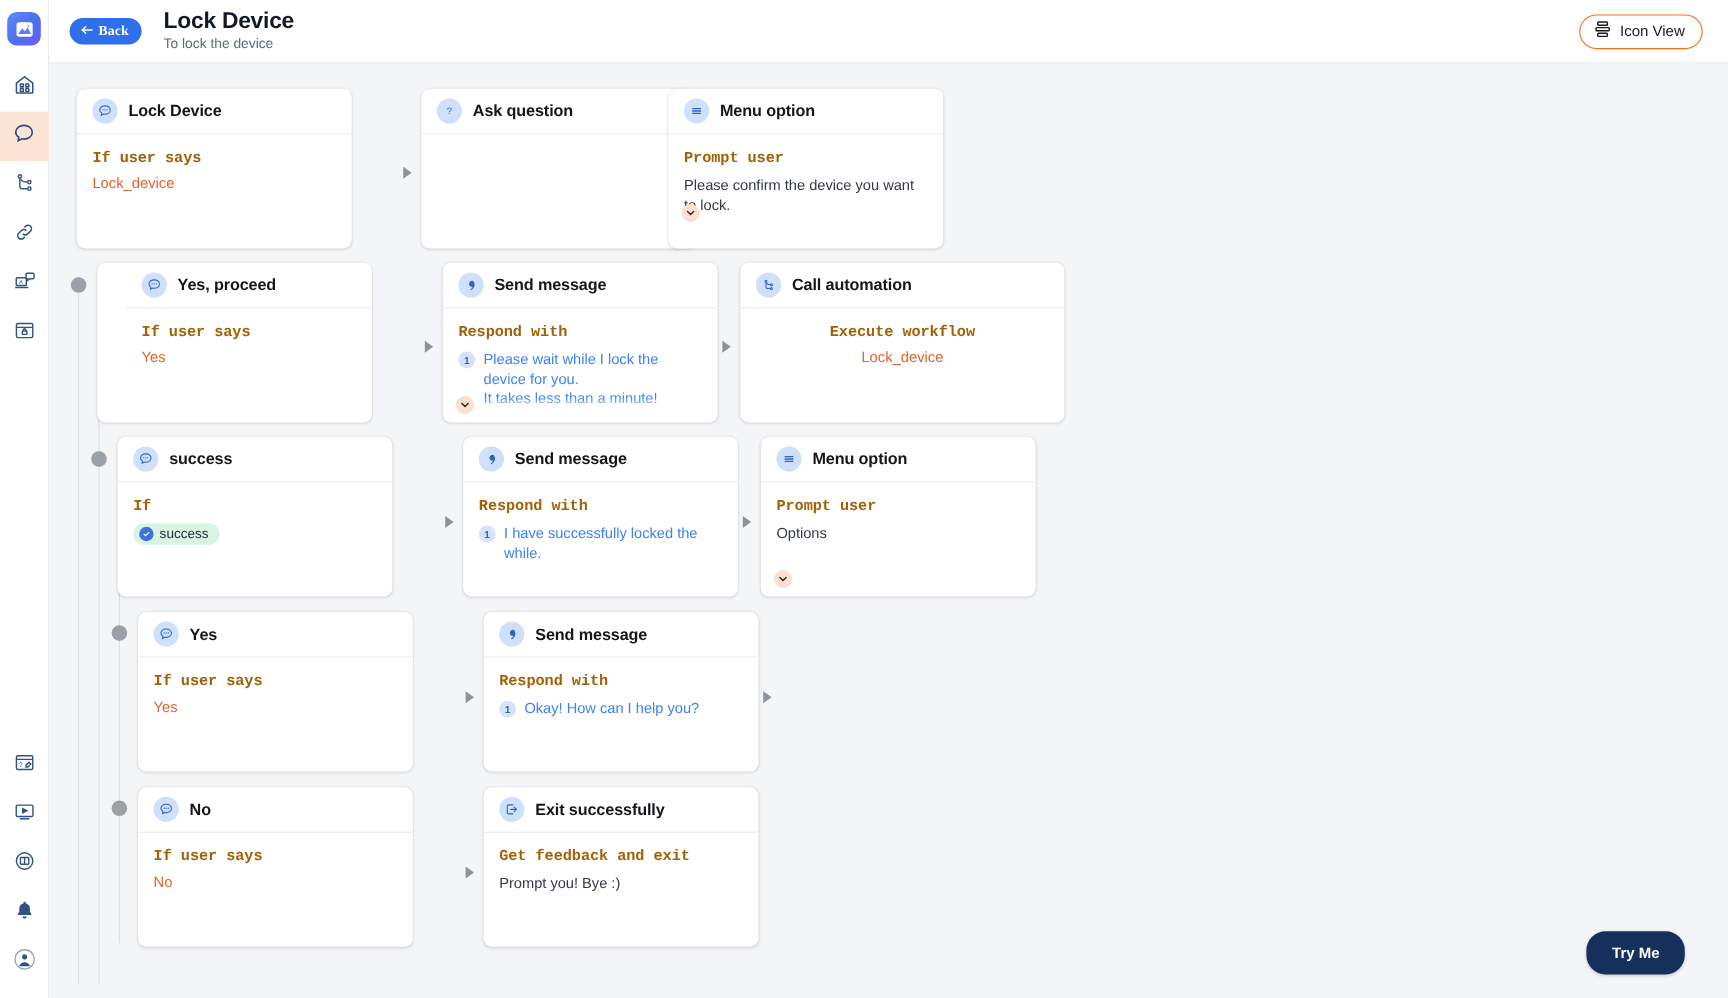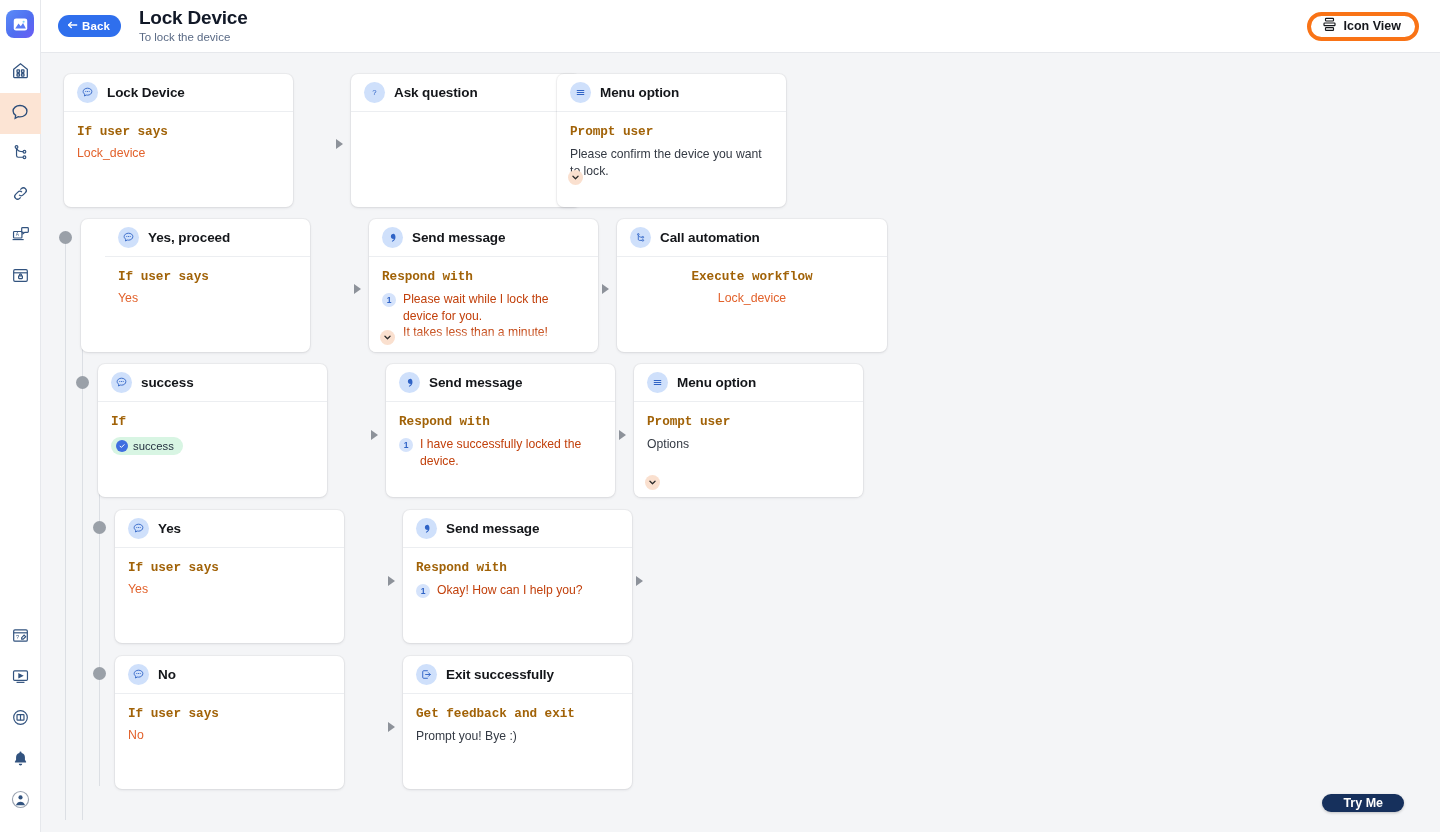--- a/index.html
+++ b/index.html
@@ -45,39 +45,39 @@
   #back-btn {
     margin-left: 17px;
     background: #2f6fed;
     color: #fff;
     border: none;
     border-radius: 14px;
     height: 22px;
     padding: 0 11px 0 9px;
     font-size: 11.5px;
     font-weight: 700;
-    font-family: Liberation Sans, sans-serif;
+    font-family: Liberation Serif, serif;
     display: flex; align-items: center; gap: 4px;
     cursor: pointer;
     letter-spacing: .1px;
   }
   #title-block { margin-left: 18px; }
   #page-title {
     font-size: 19px; font-weight: 700; color: #111827; line-height: 21px;
     letter-spacing: -.2px;
   }
   #page-sub {
     font-size: 11.5px; color: #5a6a85; line-height: 15px; margin-top: 2px;
   }
   #icon-view-btn {
     margin-left: auto; margin-right: 21px;
     height: 29px; padding: 0 14px 0 11px;
-    border: 4px solid #f97316; border-radius: 15px;
+    border: 1px solid #f97316; border-radius: 15px;
     background: #fff; color: #16181d;
-    font-size: 12.5px; font-weight: 700;
+    font-size: 12.5px; font-weight: 400;
     font-family: "Liberation Sans", sans-serif;
     display: flex; align-items: center; gap: 7px;
     cursor: pointer;
   }
 
   
   #canvas {
     position: absolute; left: 41px; top: 53px; right: 0; bottom: 0;
     background: #f4f5f7;
     overflow: hidden;
@@ -123,21 +123,21 @@
   .val-orange { font-size: 12.3px; color: #e2622c; }
   .body-text { font-size: 12.2px; color: #343a44; line-height: 16.5px; }
   .msg-row { display: flex; gap: 7px; align-items: flex-start; }
   .msg-num {
     width: 14px; height: 14px; border-radius: 50%;
     background: #d5e3fb; color: #2f63c6;
     font-size: 8.5px; font-weight: 700;
     display: flex; align-items: center; justify-content: center;
     flex: 0 0 auto; margin-top: 2px;
   }
-  .msg-text { font-size: 12.2px; color: #c2410c; line-height: 16.5px; }
+  .msg-text { font-size: 12.2px; color: #3b82f6; line-height: 16.5px; }
   .badge {
     display: inline-flex; align-items: center; gap: 5px;
     background: #d8f5e3; border-radius: 11px;
     padding: 3px 9px 3px 5px;
     font-size: 11.3px; color: #24303f;
   }
   .badge-dot {
     width: 12px; height: 12px; border-radius: 50%;
     background: #3f6fe0; display:flex; align-items:center; justify-content:center;
     flex: 0 0 auto;
@@ -160,21 +160,21 @@
     border-left: 7px solid #8d929a;
     border-top: 5px solid transparent;
     border-bottom: 5px solid transparent;
   }
 
   
   #try-me {
     position: absolute; right: 36px; bottom: 20px;
     background: #16305c; color: #fff;
     border: none; border-radius: 16px;
-    height: 18px; padding: 0 21px;
+    height: 36px; padding: 0 21px;
     font-size: 12.5px; font-weight: 700;
     font-family: "Liberation Sans", sans-serif;
     cursor: pointer;
     box-shadow: 0 1px 3px rgba(0,0,0,.22);
   }
 </style>
 </head>
 <body>
 
 <div id="rail">
@@ -490,21 +490,21 @@
         <svg width="13" height="13" viewBox="0 0 20 20" fill="#2f63c6">
           <path d="M11.6 4.4c-2.3 0-4.1 1.8-4.1 4s1.7 3.8 3.8 3.8c.3 0 .6 0 .9-.1-.5 1.6-1.7 2.8-3.3 3.4l.7 1.1c2.9-1 5-3.6 5-6.9 0-3-1.4-5.3-3-5.3z"></path>
         </svg>
       </span>
       <span class="card-title">Send message</span>
     </div>
     <div class="card-body">
       <div class="body-label">Respond with</div>
       <div class="msg-row">
         <span class="msg-num">1</span>
-        <span class="msg-text">I have successfully locked the device.</span>
+        <span class="msg-text">I have successfully locked the while.</span>
       </div>
     </div>
   </div>
   <div class="arrow" style="left:578px; top:377px;"></div>
 
   <div class="card" style="left:593px; top:311px; width:229px; height:133px;">
     <div class="card-head">
       <span class="chip">
         <svg width="13" height="13" viewBox="0 0 20 20" stroke="#2f63c6" stroke-width="1.7" stroke-linecap="round">
           <path d="M5 7h10"></path>

